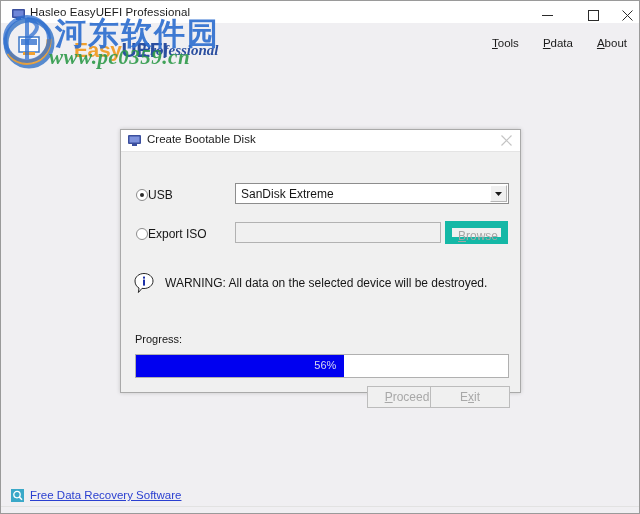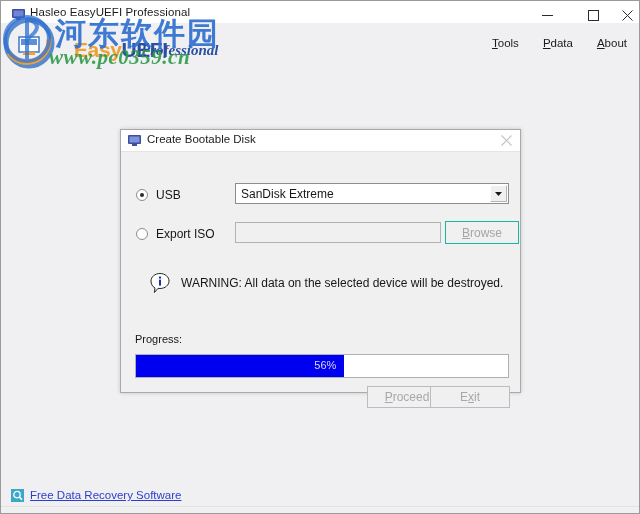--- a/index.html
+++ b/index.html
@@ -215,21 +215,21 @@
   }
   .radio-mark.checked::after {
     content: "";
     position: absolute;
     left: 3px; top: 3px;
     width: 4px; height: 4px;
     border-radius: 50%;
     background: #2a2a2a;
   }
   .radio-label {
-    margin-left: 8px;
+    margin-left: 0;
     font-size: 12px;
     color: #161616;
     white-space: nowrap;
   }
 
   
   #device-combo {
     position: absolute;
     left: 114px; top: 30px;
     width: 274px; height: 21px;
@@ -264,35 +264,35 @@
     left: 114px; top: 69px;
     width: 206px; height: 21px;
     background: #f0f0f0;
     border: 1px solid #b2b2b2;
     box-sizing: border-box;
     cursor: default;
   }
   #browse-button {
     position: absolute;
     left: 324px; top: 68px;
-    width: 74px; height: 23px;
+    width: 63px; height: 23px;
     background: #f0f0f0;
-    border: 1px solid #14b8a6;
+    border: 7px solid #14b8a6;
     color: #a5a5a5;
     font-size: 12px;
     font-family: "Liberation Sans", sans-serif;
     cursor: default;
     box-sizing: border-box;
   }
   #browse-button u { text-decoration: underline; }
 
   
   #warning-row {
     position: absolute;
-    left: 28px; top: 118px;
+    left: 12px; top: 118px;
     width: 370px;
     height: 24px;
     display: flex;
     align-items: center;
   }
   #warning-icon { width: 22px; height: 22px; flex: 0 0 auto; }
   #warning-text {
     margin-left: 10px;
     font-size: 12px;
     color: #161616;

